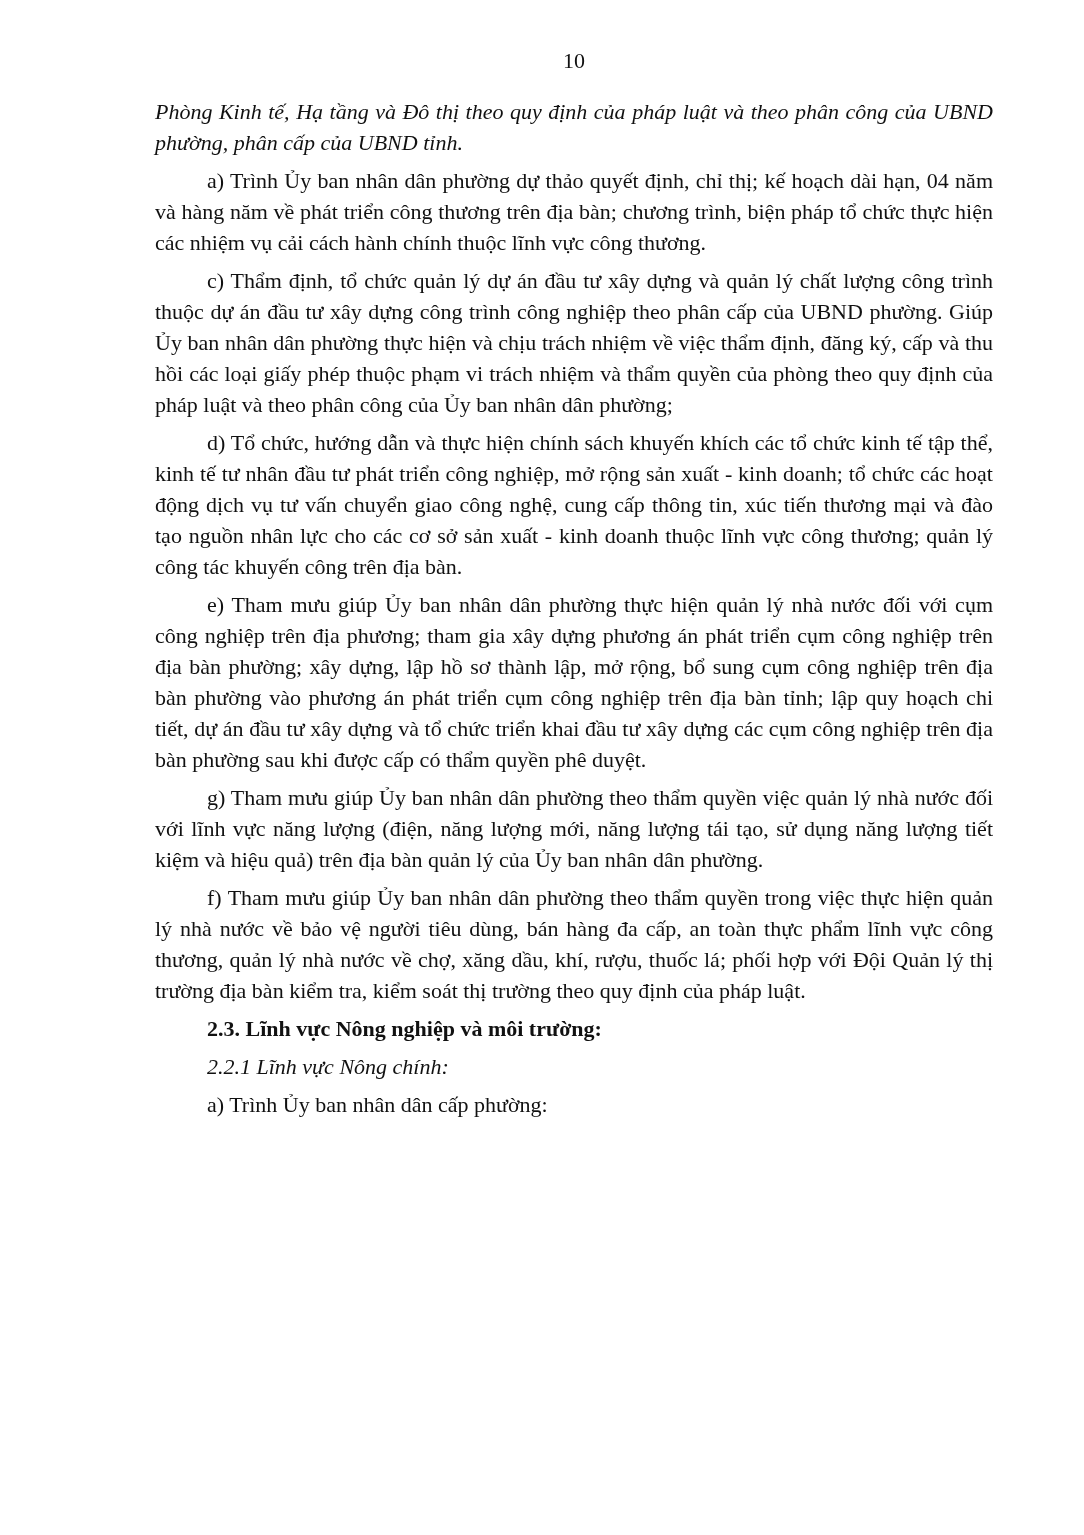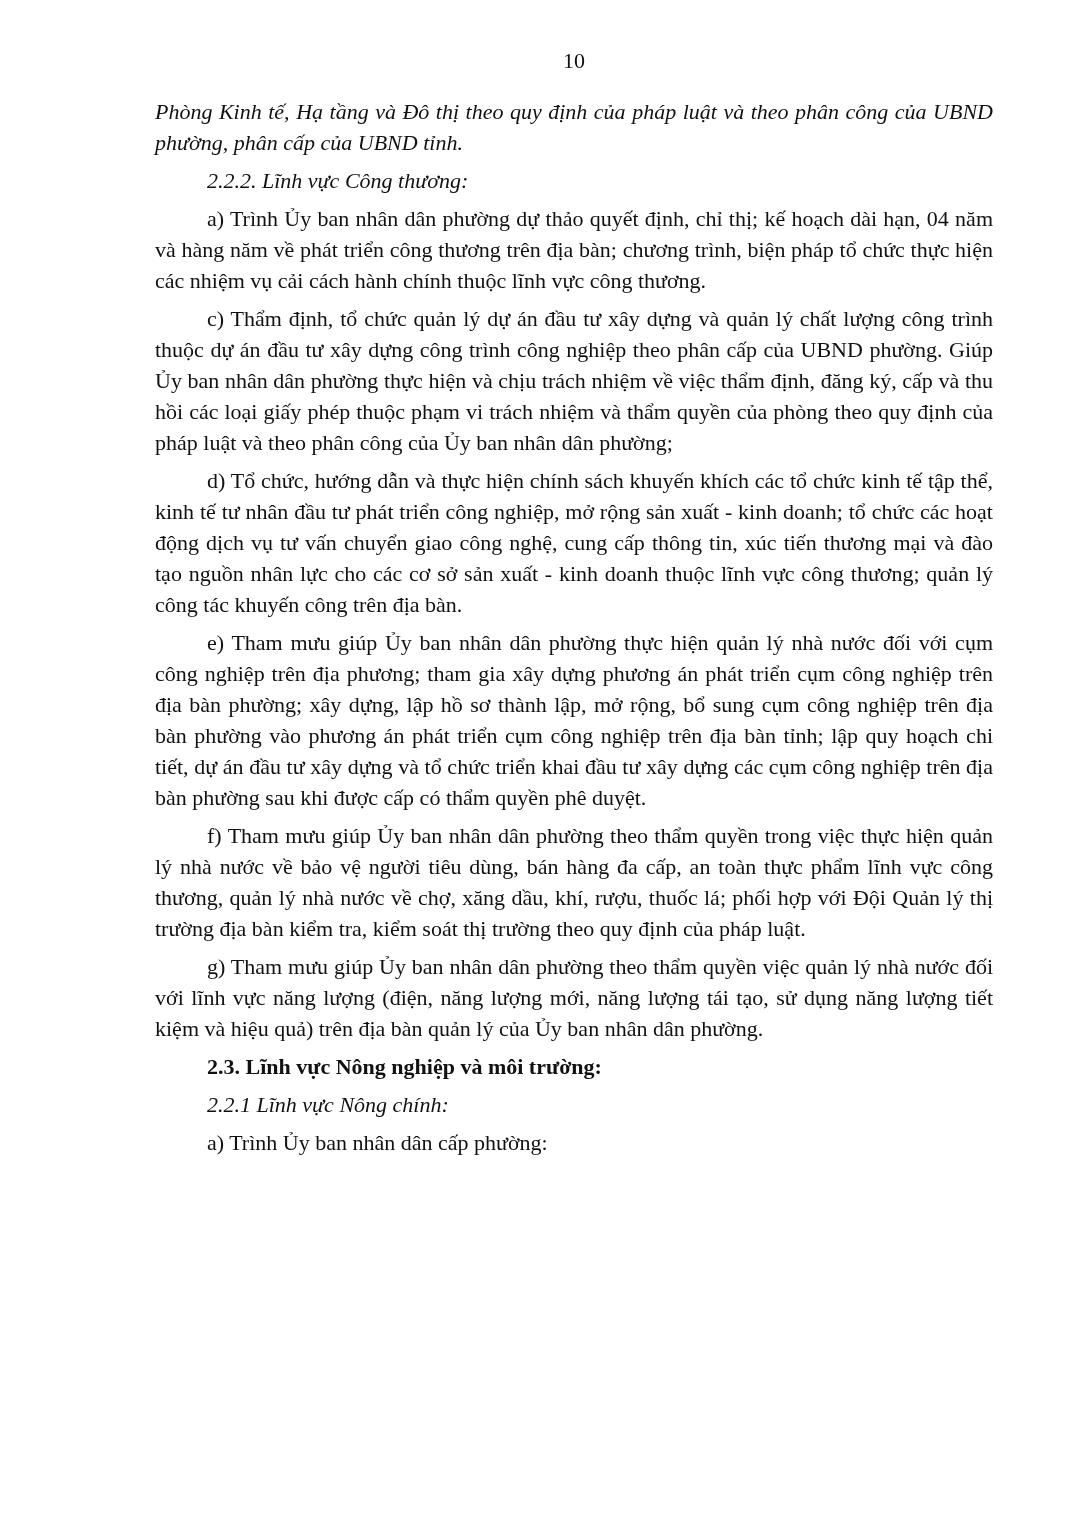--- a/index.html
+++ b/index.html
@@ -52,33 +52,32 @@
   }
 </style>
 </head>
 <body>
 
 <div class="doc-page">
   <div class="page-number">10</div>
 
   <p class="cont">Phòng Kinh tế, Hạ tầng và Đô thị theo quy định của pháp luật và theo phân công của UBND phường, phân cấp của UBND tỉnh.</p>
 
-  <p class="heading-italic">2.2.2. Lĩnh vực Công thương:</p>
 
   <p class="indent">a) Trình Ủy ban nhân dân phường dự thảo quyết định, chỉ thị; kế hoạch dài hạn, 04 năm và hàng năm về phát triển công thương trên địa bàn; chương trình, biện pháp tổ chức thực hiện các nhiệm vụ cải cách hành chính thuộc lĩnh vực công thương.</p>
 
 
   <p class="indent">c) Thẩm định, tổ chức quản lý dự án đầu tư xây dựng và quản lý chất lượng công trình thuộc dự án đầu tư xây dựng công trình công nghiệp theo phân cấp của UBND phường. Giúp Ủy ban nhân dân phường thực hiện và chịu trách nhiệm về việc thẩm định, đăng ký, cấp và thu hồi các loại giấy phép thuộc phạm vi trách nhiệm và thẩm quyền của phòng theo quy định của pháp luật và theo phân công của Ủy ban nhân dân phường;</p>
 
   <p class="indent">d) Tổ chức, hướng dẫn và thực hiện chính sách khuyến khích các tổ chức kinh tế tập thể, kinh tế tư nhân đầu tư phát triển công nghiệp, mở rộng sản xuất - kinh doanh; tổ chức các hoạt động dịch vụ tư vấn chuyển giao công nghệ, cung cấp thông tin, xúc tiến thương mại và đào tạo nguồn nhân lực cho các cơ sở sản xuất - kinh doanh thuộc lĩnh vực công thương; quản lý công tác khuyến công trên địa bàn.</p>
 
   <p class="indent">e) Tham mưu giúp Ủy ban nhân dân phường thực hiện quản lý nhà nước đối với cụm công nghiệp trên địa phương; tham gia xây dựng phương án phát triển cụm công nghiệp trên địa bàn phường; xây dựng, lập hồ sơ thành lập, mở rộng, bổ sung cụm công nghiệp trên địa bàn phường vào phương án phát triển cụm công nghiệp trên địa bàn tỉnh; lập quy hoạch chi tiết, dự án đầu tư xây dựng và tổ chức triển khai đầu tư xây dựng các cụm công nghiệp trên địa bàn phường sau khi được cấp có thẩm quyền phê duyệt.</p>
 
+  <p class="indent">g) Tham mưu giúp Ủy ban nhân dân phường theo thẩm quyền việc quản lý nhà nước đối với lĩnh vực năng lượng (điện, năng lượng mới, năng lượng tái tạo, sử dụng năng lượng tiết kiệm và hiệu quả) trên địa bàn quản lý của Ủy ban nhân dân phường.</p>
+
   <p class="indent">f) Tham mưu giúp Ủy ban nhân dân phường theo thẩm quyền trong việc thực hiện quản lý nhà nước về bảo vệ người tiêu dùng, bán hàng đa cấp, an toàn thực phẩm lĩnh vực công thương, quản lý nhà nước về chợ, xăng dầu, khí, rượu, thuốc lá; phối hợp với Đội Quản lý thị trường địa bàn kiểm tra, kiểm soát thị trường theo quy định của pháp luật.</p>
-
-  <p class="indent">g) Tham mưu giúp Ủy ban nhân dân phường theo thẩm quyền việc quản lý nhà nước đối với lĩnh vực năng lượng (điện, năng lượng mới, năng lượng tái tạo, sử dụng năng lượng tiết kiệm và hiệu quả) trên địa bàn quản lý của Ủy ban nhân dân phường.</p>
 
   <p class="heading-bold">2.3. Lĩnh vực Nông nghiệp và môi trường:</p>
 
   <p class="heading-italic">2.2.1 Lĩnh vực Nông chính:</p>
 
   <p class="plain">a) Trình Ủy ban nhân dân cấp phường:</p>
 </div>
 
 </body></html>

